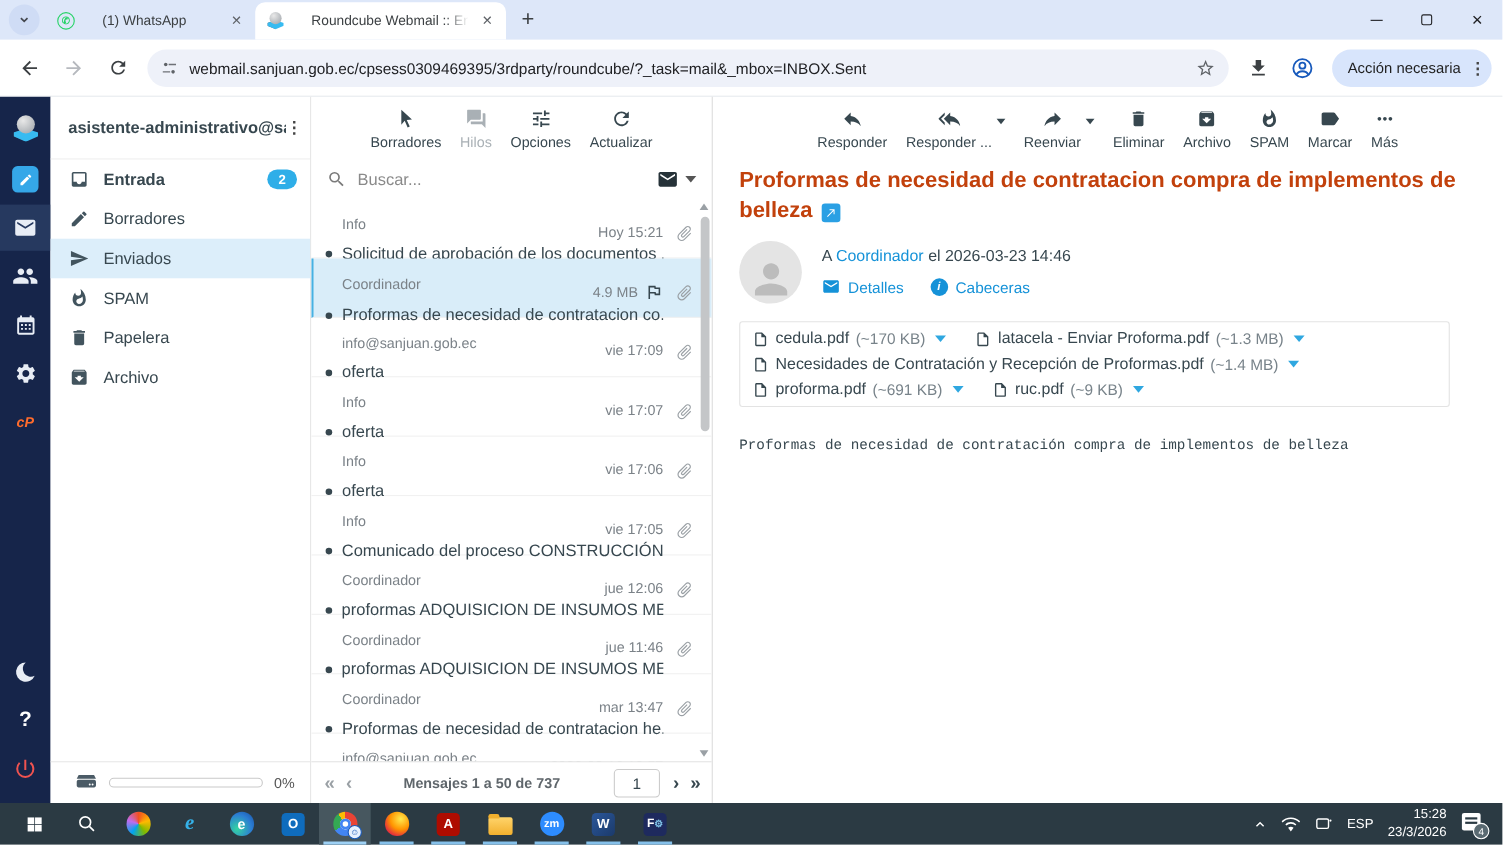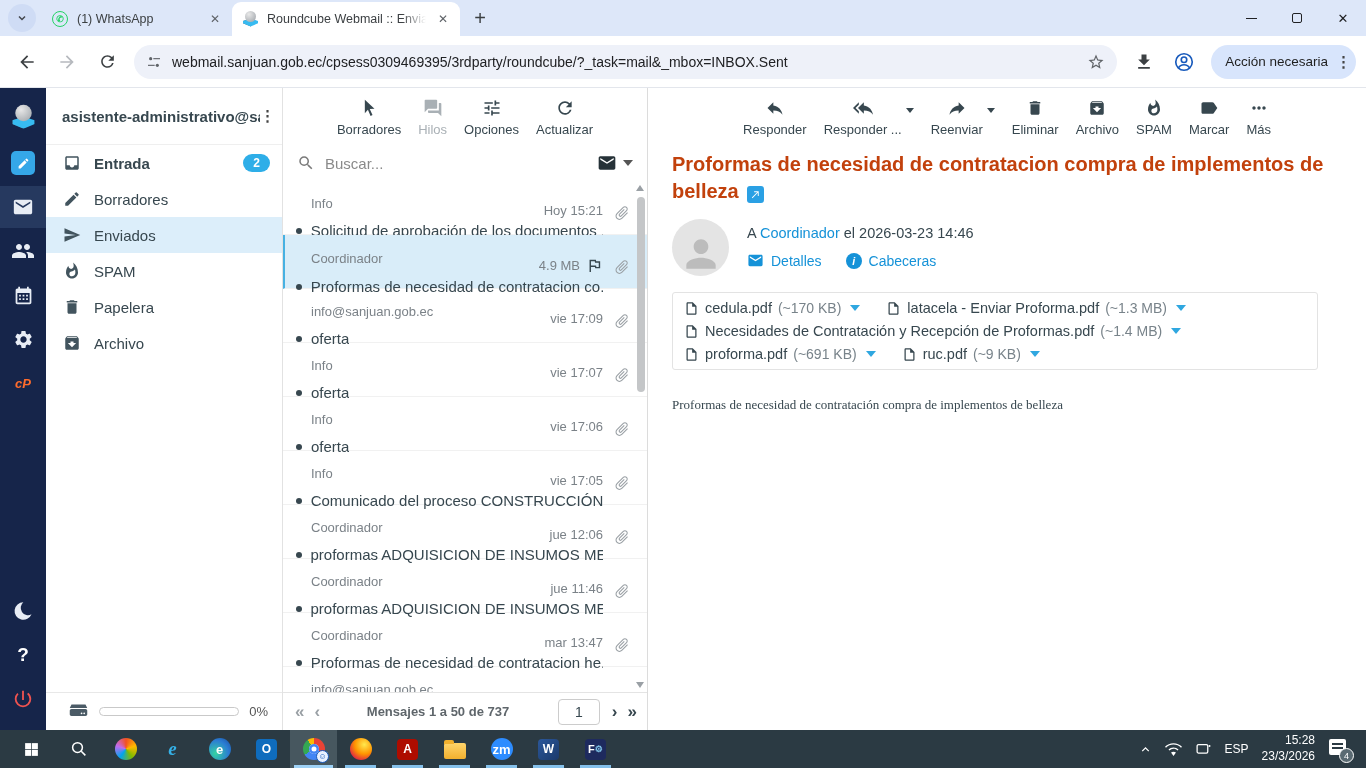--- a/index.html
+++ b/index.html
@@ -5,21 +5,21 @@
   * { margin:0; padding:0; box-sizing:border-box; }
   html,body { width:1366px; height:768px; overflow:hidden; }
   body { font-family:"Liberation Sans", sans-serif; background:#fff; color:#37474f; }
   .screen { width:1366px; height:768px; display:flex; flex-direction:column; position:relative; }
 
   
   .tabstrip { height:36px; background:#dde7f9; display:flex; align-items:flex-end; padding-left:8px; position:relative; flex:0 0 36px;}
   .tabsearch { width:28px; height:28px; margin:0 6px 4px 0; border-radius:14px; display:flex; align-items:center; justify-content:center; color:#44474e; background:#cfdcf5;}
   .tab { height:34px; display:flex; align-items:center; gap:8px; padding:0 8px 0 10px; border-radius:9px 9px 0 0; width:190px; color:#3c4043; font-size:12.5px; }
   .tab.active { background:#fff; width:228px; }
-  .tabtitle { flex:1; white-space:nowrap; overflow:hidden; -webkit-mask-image:linear-gradient(90deg,#000 85%,transparent); mask-image:linear-gradient(90deg,#000 85%,transparent); }
+  .tabtitle { flex:1; white-space:nowrap; overflow:hidden; -webkit-mask-image:linear-gradient(90deg,#000 85%,transparent); mask-image:linear-gradient(90deg,#000 85%,transparent);margin-left:16px; }
   .tabclose { width:18px; height:18px; border-radius:9px; display:flex; align-items:center;justify-content:center; color:#5f6368; font-size:12px; }
   .newtab { width:28px; height:28px; margin:0 0 4px 6px; display:flex; align-items:center; justify-content:center; font-size:20px; color:#3c4043; }
   .wincontrols { position:absolute; right:0; top:0; height:36px; display:flex; }
   .wc { width:46px; height:36px; display:flex; align-items:center; justify-content:center; color:#202124; font-size:13px; }
   .wc .minbar { width:11px; border-bottom:1.4px solid #202124; }
   .wc .maxbox { width:10px; height:10px; border:1.4px solid #202124; border-radius:2px; }
   .favicon { width:17px; height:17px; flex:0 0 17px; position:relative; }
   .wa-circ { width:16px;height:16px;border-radius:50%;border:1.6px solid #25d366; display:flex;align-items:center;justify-content:center;color:#25d366;font-size:9px;font-weight:bold;}
   .rc-logo { position:relative; width:17px; height:17px; }
   .rc-logo .ball{position:absolute;left:3px;top:0;width:11px;height:11px;border-radius:50%;background:radial-gradient(circle at 35% 30%,#e8e8e8,#9aa0a6);}
@@ -113,21 +113,21 @@
   .toline .link { color:var(--accent,#1592d8); }
   .metalinks { display:flex; gap:24px; margin-top:11px; align-items:center; }
   .mlink { display:flex; align-items:center; gap:7px; color:var(--accent,#1592d8); font-size:14px;justify-content:flex-end; }
   .infocirc { width:16px; height:16px; border-radius:50%; background:var(--accent,#1592d8); color:#fff; font-size:10.5px; font-weight:bold; display:flex; align-items:center; justify-content:center; font-style:italic;}
   .attachbox { margin-top:16px; width:646px; border:1px solid #e3e3e3; border-radius:3px; padding:7px 11px; display:flex; flex-wrap:wrap; column-gap:26px; row-gap:7px; }
   .attach { display:flex; align-items:center; gap:6px; }
   .attach .aficon { color:#37474f; display:flex; }
   .aname { font-size:14.5px; color:#37474f; }
   .asize { font-size:14px; color:#78838a; }
   .acaret { width:0; height:0; border-left:5px solid transparent; border-right:5px solid transparent; border-top:6px solid #2fa7e0; margin-left:3px; }
-  .mailbody { margin-top:27px; font-family:Liberation Serif, serif; font-size:13px; color:#37474f; white-space:pre-wrap; }
+  .mailbody { margin-top:27px; font-family:Liberation Mono, monospace; font-size:13px; color:#37474f; white-space:pre-wrap; }
 
   
   .taskbar { height:38px; background:var(--tb,#2b3a43); display:flex; align-items:center; padding:0 8px 0 8px; flex:0 0 38px; }
   .apps { display:flex; height:38px; }
   .tapp { width:47px; height:38px; display:flex; align-items:center; justify-content:center; position:relative; }
   .tapp.active { background:#47575f; }
   .tapp .openbar { position:absolute; bottom:0; left:8px; right:8px; height:3px; background:#85c0ea; }
   .tapp.active .openbar { background:#9ed1f5; left:4px; right:4px; }
   .ic16 { width:22px; height:22px; display:flex; align-items:center; justify-content:center; }
   .circle { border-radius:50%; }
@@ -766,21 +766,21 @@
         </div>
         <div class="tapp">
           <span class="sq" style="background:#ae0c00;color:#fff">A</span>
           <span class="openbar"></span>
         </div>
         <div class="tapp">
           <span class="folder-ic"></span>
           <span class="openbar"></span>
         </div>
         <div class="tapp">
-          <span class="ic16 circle" style="background:#2d8cff;color:#fff;font-size:13px;font-weight:bold">zm</span>
+          <span class="ic16 circle" style="background:#2d8cff;color:#fff;font-size:10px;font-weight:bold">zm</span>
           <span class="openbar"></span>
         </div>
         <div class="tapp">
           <span class="sq" style="background:linear-gradient(135deg,#2b579a,#1b3a6b)">W</span>
           <span class="openbar"></span>
         </div>
         <div class="tapp">
           <span class="sq" style="background:#1e2a5e;font-size:11px">F<span style="color:#7fc3e8;font-size:9px">⚙</span></span>
           <span class="openbar"></span>
         </div>

